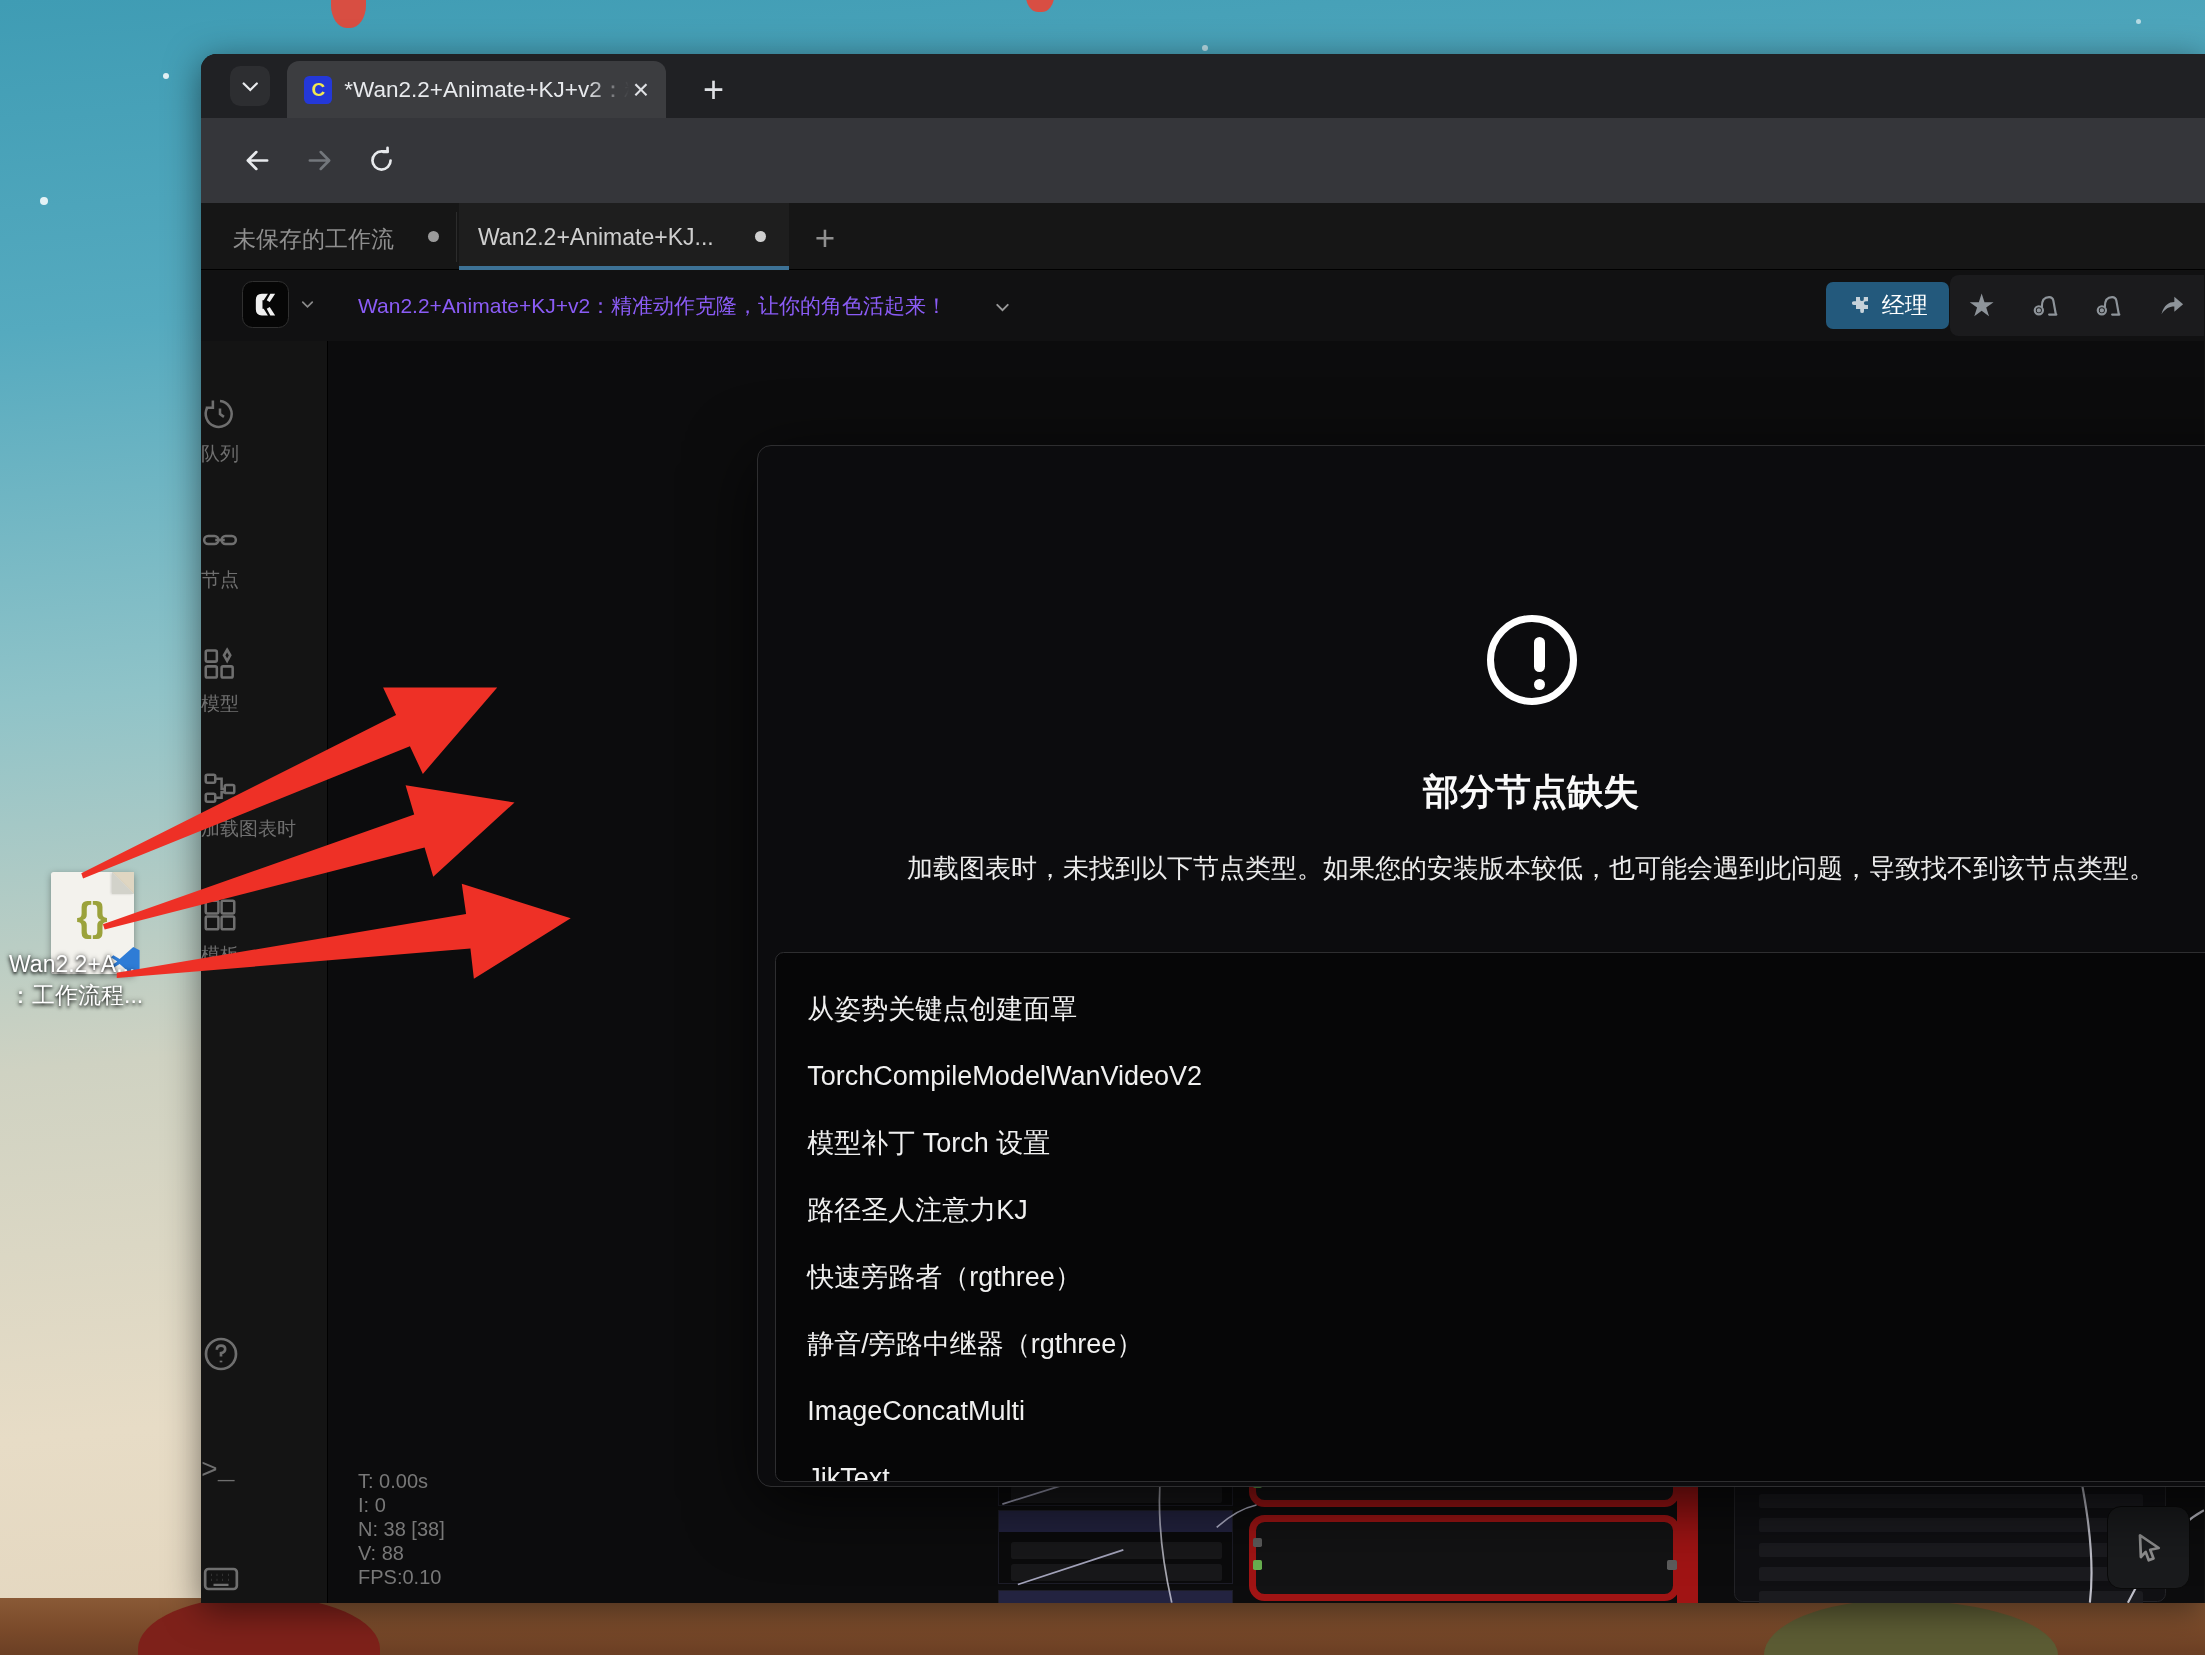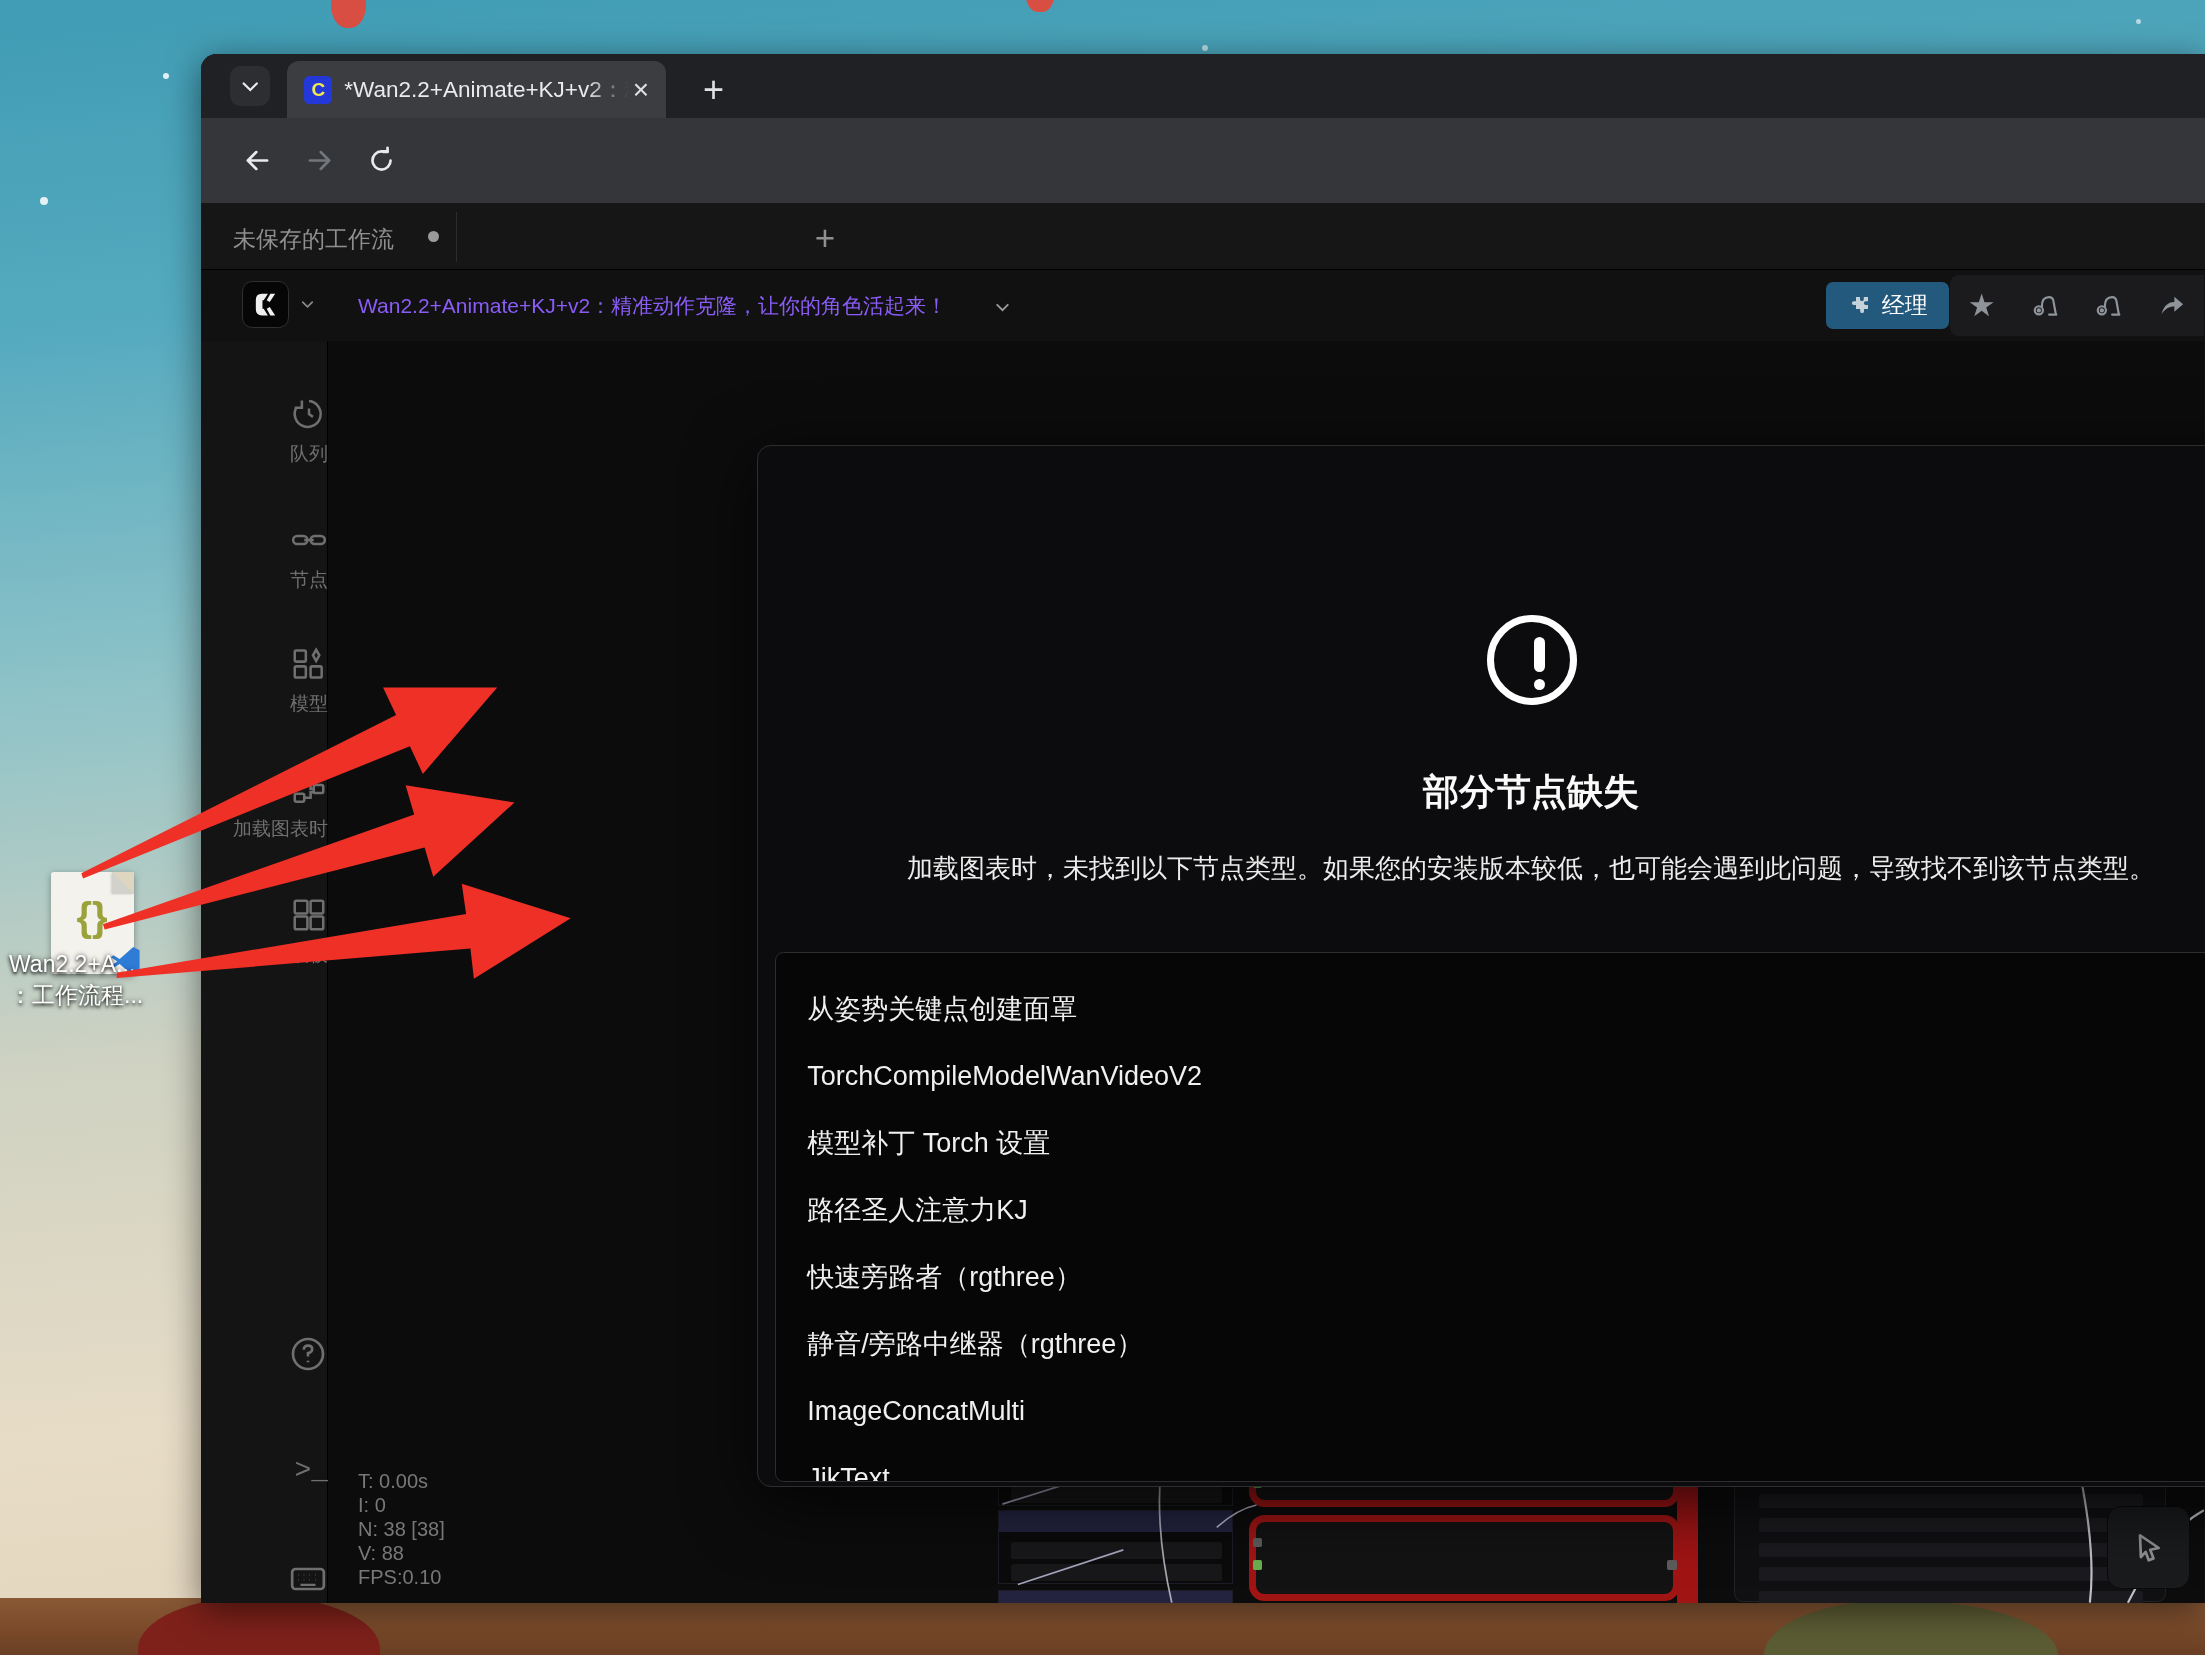--- a/index.html
+++ b/index.html
@@ -73,21 +73,21 @@
   .title-caret { left:791px; top:26px; }
   #manager-btn { left:1625px; top:11.2px; width:123px; height:47px; background:#23597c; border-radius:7px;
     display:flex; align-items:center; justify-content:center; gap:10.4px; }
   .manager-label { color:#ffffff; font-size:23px; }
   #header-icon-group { left:1749px; top:4.3px; width:254px; height:61px; background:#1b1b1d; border-radius:8.6px 0 0 8.6px;
     display:flex; align-items:center; justify-content:space-around; }
   .hdr-ic { width:35px; height:35px; display:flex; align-items:center; justify-content:center; color:#8e949a; font-size:31px; }
 
   
   #sidebar { left:0; top:138px; width:127px; height:1262px; background:#141414; border-right:0.9px solid #000; }
-  .side-item { left:0; width:127px; text-align:right;padding-left:8px; }
+  .side-item { left:0; width:127px; text-align:left; }
   .side-label { display:block; margin-top:5.2px; color:#6f6f6f; font-size:19px; }
   .side-svg { stroke:#6f6f6f; fill:none; stroke-width:1.6; }
 
   
   #canvas { left:127px; top:138px; width:1876px; height:1262px; background:#0c0c0d; overflow:hidden; }
   .stats { left:30px; top:1128px; color:#787878; font-size:20px; line-height:24px; }
   .node-navy { left:670px; width:235px; background:#0b0b0c; border:0.9px solid #1d1d28; }
   .navy-head { left:0; top:0; width:100%; height:21px; background:#232340; }
   .navy-row { left:12px; width:211px; height:17.3px; background:#18181a; border-radius:2.6px; }
   .node-red { left:921px; width:431px; background:#131314; border:7.8px solid #a11414; border-radius:15.6px; }
@@ -176,20 +176,25 @@
       </svg>
     </div>
   </div>
 
   <div id="comfy" class="abs">
 
     <div id="wf-tabbar" class="abs">
       <div class="wf-tab1-label abs">未保存的工作流</div>
       <div class="wf-dot abs" style="left:227px;top:28px;"></div>
       <div class="wf-divider abs"></div>
+      <div id="wf-tab2" class="abs">
+        <div class="wf-tab2-label abs">Wan2.2+Animate+KJ...</div>
+        <div class="wf-dot abs" style="left:296px;top:28px;background:#cfcfcf;"></div>
+        <div class="wf-underline abs"></div>
+      </div>
       <div class="wf-add abs">+</div>
     </div>
 
     <div id="comfy-header" class="abs">
       <div class="comfy-logo abs">
         <svg width="29" height="29" viewBox="0 0 24 24">
           <path d="M14 3 H9 Q4 3 4 8 V16 Q4 21 9 21 H14 L10.5 15.5 H9.5 V8.5 H10.5 Z" fill="#f0f0f0"></path>
           <path d="M13 8.5 L16 3 H20 L15.5 10 Z M13 15.5 L16 21 H20 L15.5 14 Z" fill="#f0f0f0"></path>
         </svg>
       </div>

